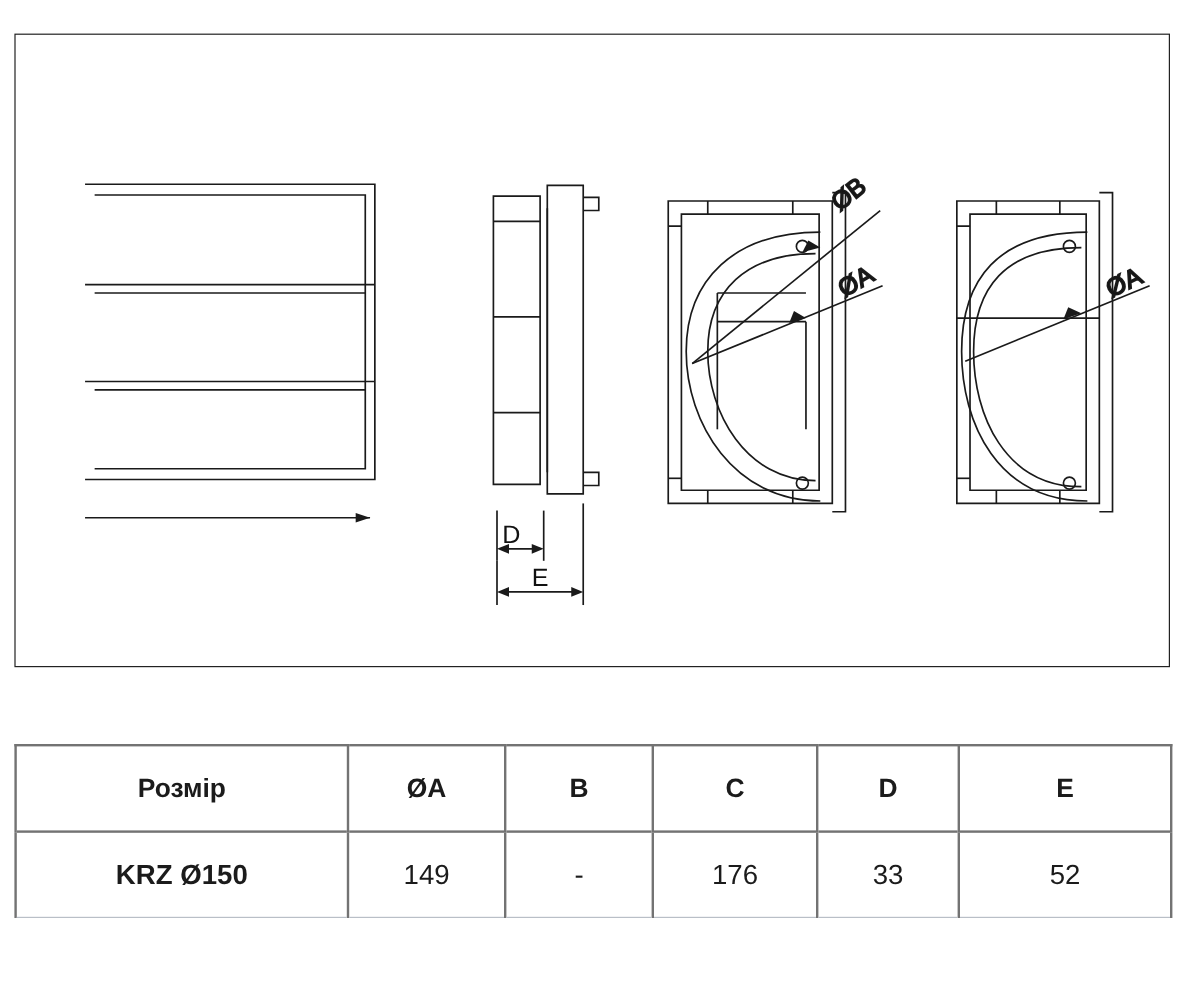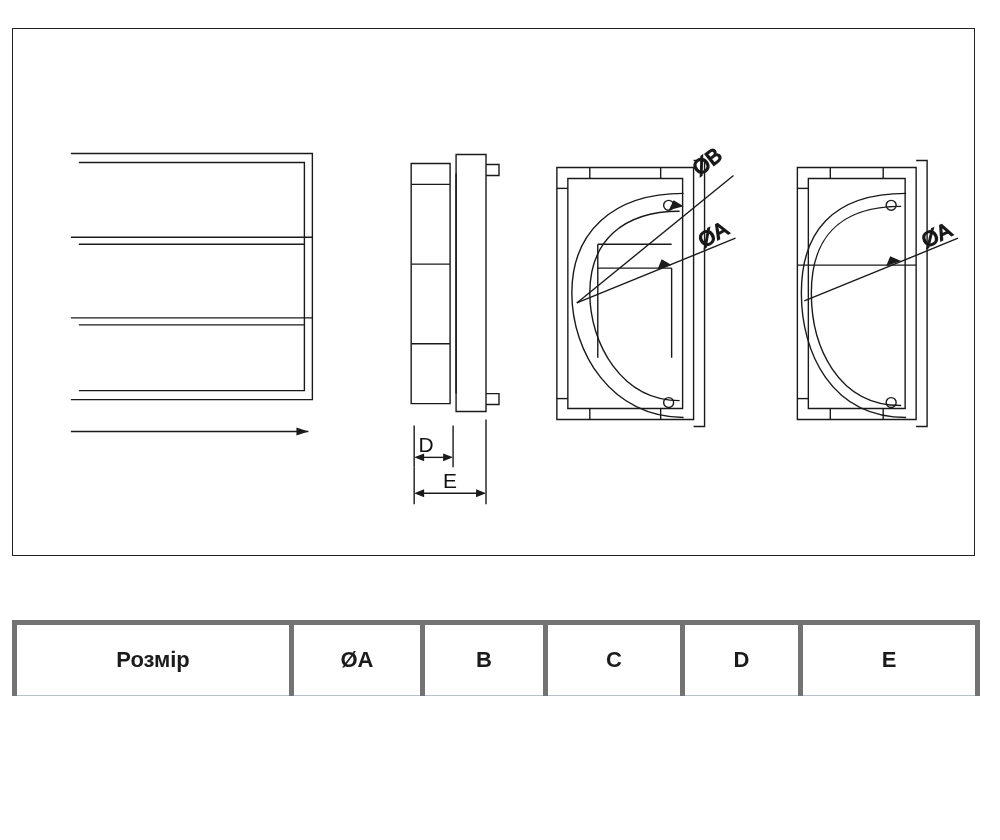--- a/index.html
+++ b/index.html
@@ -49,21 +49,21 @@
     width: 963px;
     table-layout: fixed;
   }
   table.spec col.c0 { width: 277px; }
   table.spec col.c1 { width: 131px; }
   table.spec col.c2 { width: 123px; }
   table.spec col.c3 { width: 137px; }
   table.spec col.c4 { width: 118px; }
   table.spec col.c5 { width: 177px; }
   table.spec th, table.spec td {
-    border: 5px solid #737373;
+    border: 2px solid #737373;
     height: 68px;
     text-align: center;
     vertical-align: middle;
     font-size: 23px;
     color: #1b1b1b;
   }
   table.spec th {
     font-weight: bold;
     font-size: 22px;
   }
@@ -212,17 +212,25 @@
         <tr>
           <th>Розмір</th>
           <th>ØA</th>
           <th>B</th>
           <th>C</th>
           <th>D</th>
           <th>E</th>
         </tr>
       </thead>
       <tbody>
+        <tr>
+          <td class="rowhead">KRZ Ø150</td>
+          <td>149</td>
+          <td>-</td>
+          <td>176</td>
+          <td>33</td>
+          <td>52</td>
+        </tr>
       </tbody>
     </table>
   </div>
 
 </div>
 
 </body></html>

